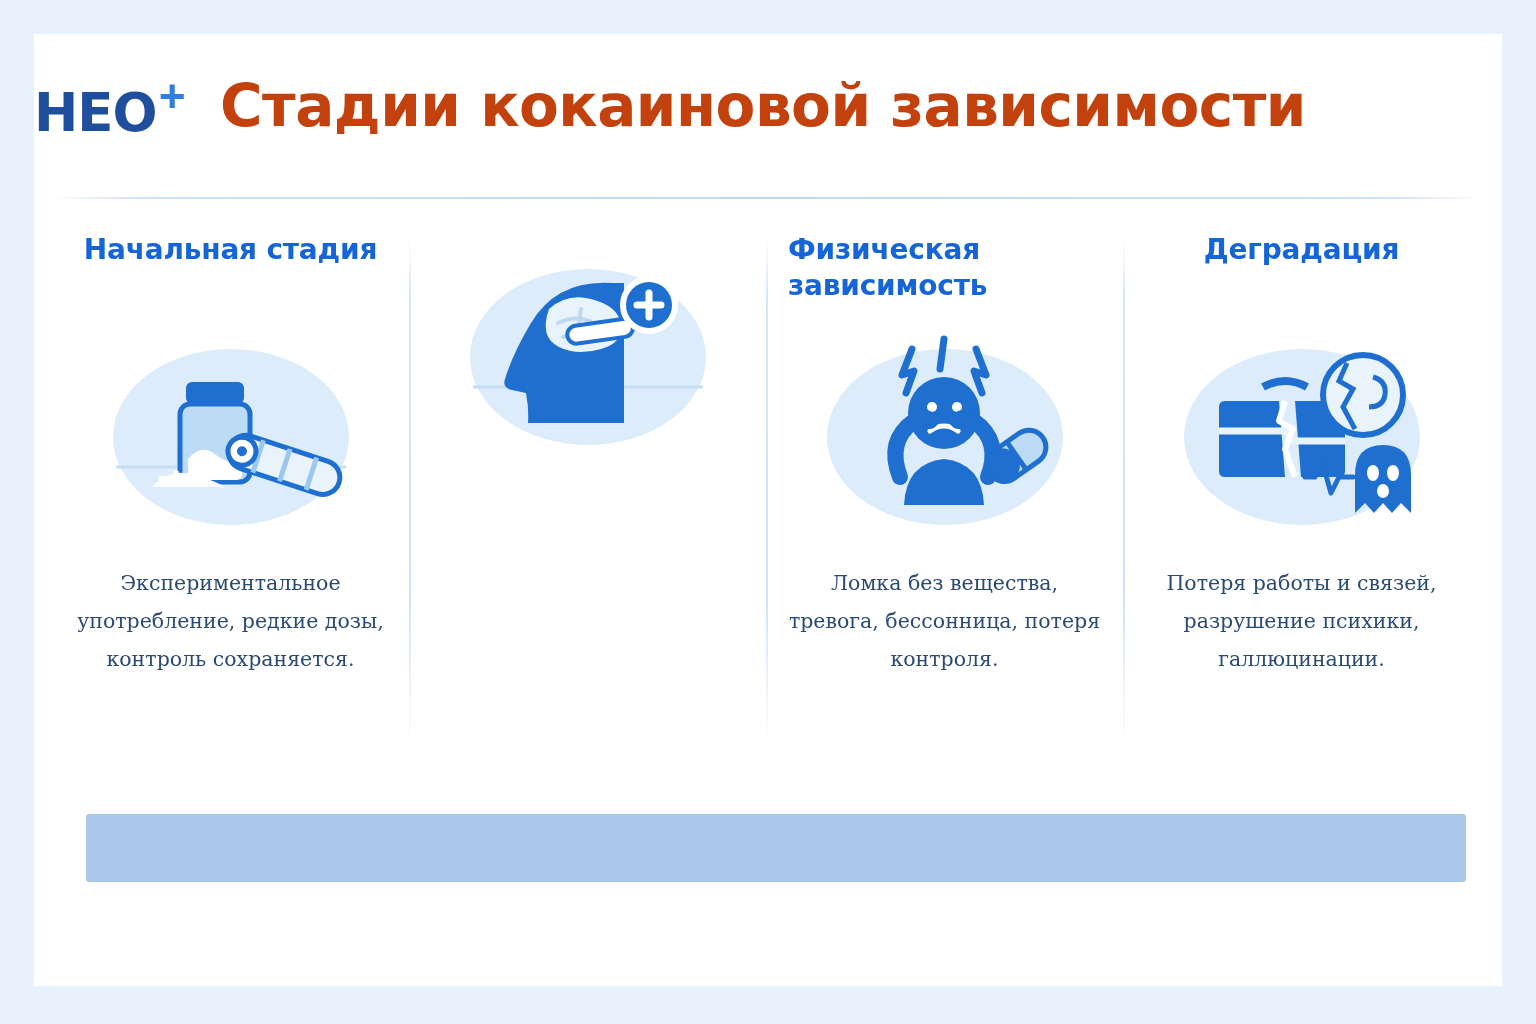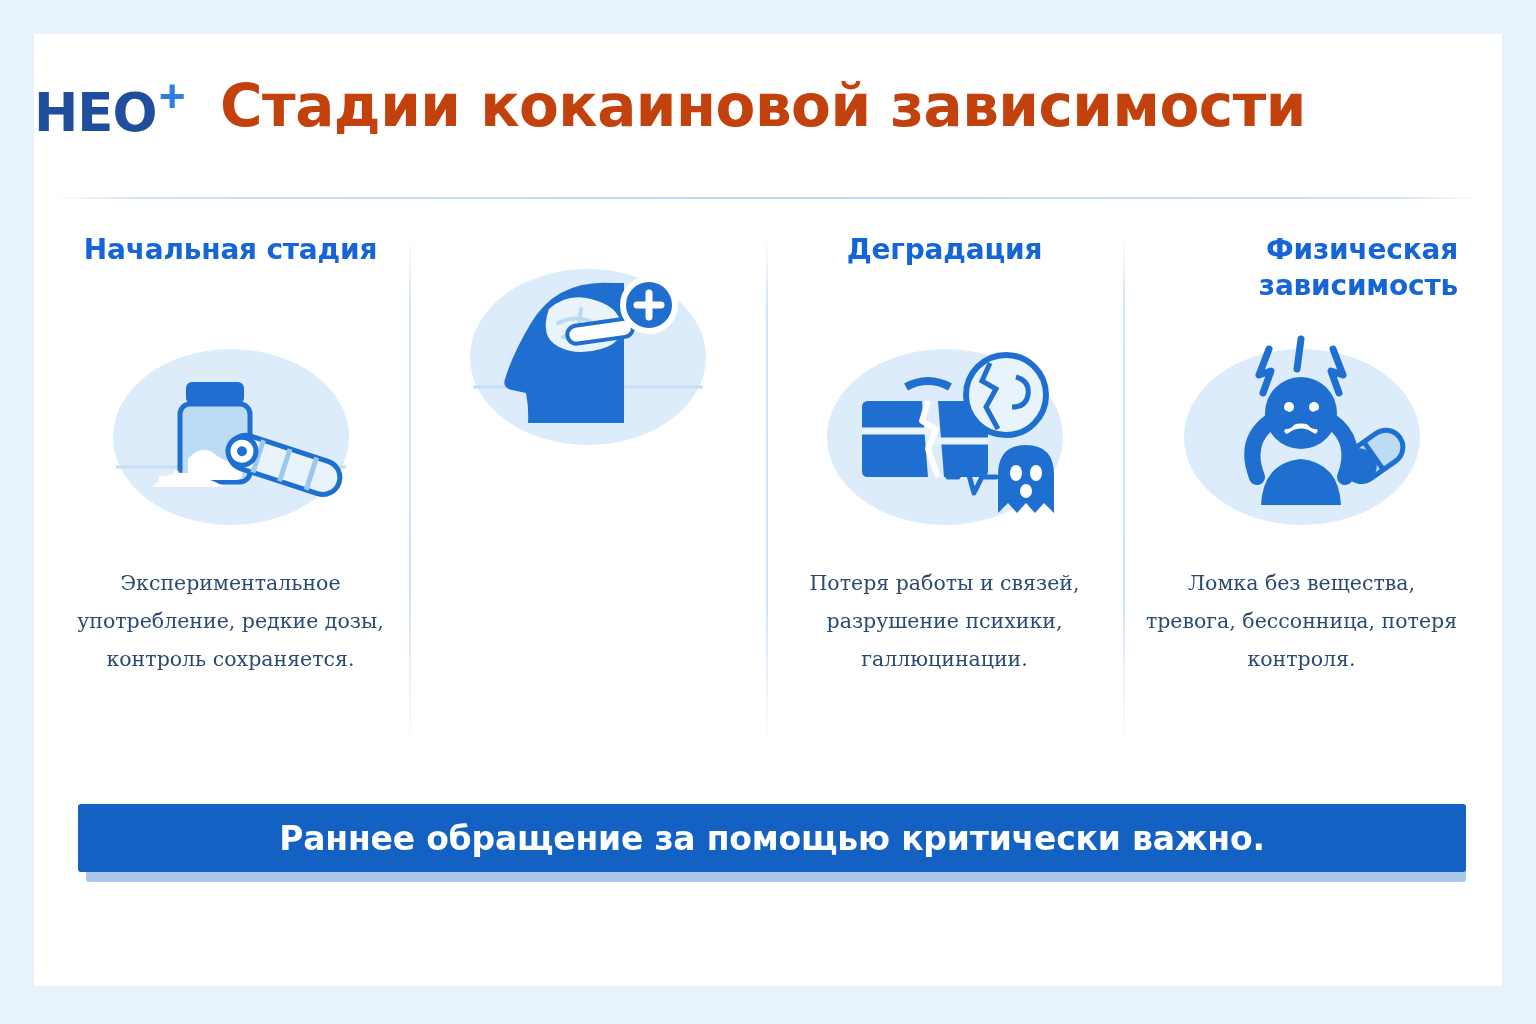--- a/index.html
+++ b/index.html
@@ -122,21 +122,21 @@
     left: 0;
     top: 6px;
     width: 2px;
     height: 510px;
     background: linear-gradient(to bottom, #ffffff 0%, #d5e6f8 12%, #cfe2f7 70%, #ffffff 100%);
   }
   .col-title {
     font-size: 28px;
     font-weight: 800;
     color: #1565d8;
-    text-align: right;
+    text-align: left;
     line-height: 1.28;
     letter-spacing: -0.2px;
     min-height: 80px;
     font-family: "DejaVu Sans", sans-serif;
   }
   .icon-wrap {
     margin-top: 12px;
     width: 260px;
     height: 215px;
     display: flex;
@@ -245,47 +245,20 @@
             <path d="M95 76 q16 -8 32 -2 M100 90 q18 -6 34 0 M118 62 q-2 14 -4 30" stroke="#bcd9f2" stroke-width="4" fill="none" stroke-linecap="round"></path>
 
             <g transform="rotate(-8 132 84)">
               <rect x="104" y="76" width="66" height="18" rx="9" fill="#ffffff" stroke="#1f6fd0" stroke-width="4"></rect>
             </g>
 
             <circle cx="186" cy="58" r="26" fill="#1f6fd0" stroke="#ffffff" stroke-width="6"></circle>
             <path d="M186 46 v24 M174 58 h24" stroke="#ffffff" stroke-width="7" stroke-linecap="round"></path>
           </svg>
         </div>
-      </div>
-
-      <div class="col">
-        <div class="col-title">Деградация</div>
-        <div class="icon-wrap">
-          <svg width="250" height="210" viewBox="0 0 250 210" xmlns="http://www.w3.org/2000/svg">
-            <ellipse cx="125" cy="110" rx="118" ry="88" fill="#dcecfb"></ellipse>
-
-            <path d="M56 74 h46 l6 76 H48 q-6 0 -6 -6 V80 q0 -6 6 -6 z" fill="#1f6fd0"></path>
-            <path d="M118 74 h44 q6 0 6 6 v64 q0 6 -6 6 h-38 z" fill="#1f6fd0"></path>
-            <path d="M86 60 q22 -12 44 0" stroke="#1f6fd0" stroke-width="8" fill="none"></path>
-            <path d="M42 104 h66 l8 10 h52" stroke="#e9f3fc" stroke-width="7" fill="none"></path>
-            <path d="M108 74 l-6 20 l14 8 l-8 20 l10 28" stroke="#ffffff" stroke-width="6" fill="none" stroke-linejoin="round"></path>
-
-            <circle cx="186" cy="68" r="40" fill="#e9f3fc" stroke="#1f6fd0" stroke-width="6"></circle>
-            <path d="M170 36 l-8 18 l14 8 l-10 18 l12 22" stroke="#1f6fd0" stroke-width="5" fill="none"></path>
-            <path d="M196 50 q14 4 12 18 q-2 12 -16 12" stroke="#1f6fd0" stroke-width="5" fill="none"></path>
-
-            <path d="M178 186 v-38 q0 -30 28 -30 q28 0 28 30 v38 l-10 -10 l-9 10 l-9 -10 l-9 10 l-9 -10 z" fill="#1f6fd0"></path>
-            <ellipse cx="196" cy="146" rx="6" ry="8" fill="#ffffff"></ellipse>
-            <ellipse cx="216" cy="146" rx="6" ry="8" fill="#ffffff"></ellipse>
-            <ellipse cx="206" cy="164" rx="6" ry="7" fill="#ffffff"></ellipse>
-
-            <path d="M128 150 l10 0 l7 -16 l9 32 l8 -16 h14" stroke="#1f6fd0" stroke-width="5" fill="none" stroke-linecap="round" stroke-linejoin="round"></path>
-          </svg>
-        </div>
-        <div class="col-desc">Потеря работы и связей, разрушение психики, галлюцинации.</div>
       </div>
 
       <div class="col">
         <div class="col-title">Физическая зависимость</div>
         <div class="icon-wrap">
           <svg width="250" height="210" viewBox="0 0 250 210" xmlns="http://www.w3.org/2000/svg">
             <ellipse cx="125" cy="110" rx="118" ry="88" fill="#dcecfb"></ellipse>
 
             <path d="M92 22 l-10 26 l12 -4 l-8 22" stroke="#1f6fd0" stroke-width="7" fill="none" stroke-linecap="round" stroke-linejoin="round"></path>
             <path d="M124 12 l-4 30 M156 22 l10 26 l-12 -4 l8 22" stroke="#1f6fd0" stroke-width="7" fill="none" stroke-linecap="round" stroke-linejoin="round"></path>
@@ -303,21 +276,45 @@
             <g transform="rotate(-35 196 128)">
               <rect x="164" y="112" width="64" height="34" rx="17" fill="#bcdcf6" stroke="#1f6fd0" stroke-width="5"></rect>
               <path d="M196 112 v34" stroke="#1f6fd0" stroke-width="5"></path>
               <rect x="164" y="112" width="32" height="34" rx="17" fill="#1f6fd0"></rect>
             </g>
           </svg>
         </div>
         <div class="col-desc">Ломка без вещества, тревога, бессонница, потеря контроля.</div>
       </div>
 
+      <div class="col">
+        <div class="col-title">Деградация</div>
+        <div class="icon-wrap">
+          <svg width="250" height="210" viewBox="0 0 250 210" xmlns="http://www.w3.org/2000/svg">
+            <ellipse cx="125" cy="110" rx="118" ry="88" fill="#dcecfb"></ellipse>
+
+            <path d="M56 74 h46 l6 76 H48 q-6 0 -6 -6 V80 q0 -6 6 -6 z" fill="#1f6fd0"></path>
+            <path d="M118 74 h44 q6 0 6 6 v64 q0 6 -6 6 h-38 z" fill="#1f6fd0"></path>
+            <path d="M86 60 q22 -12 44 0" stroke="#1f6fd0" stroke-width="8" fill="none"></path>
+            <path d="M42 104 h66 l8 10 h52" stroke="#e9f3fc" stroke-width="7" fill="none"></path>
+            <path d="M108 74 l-6 20 l14 8 l-8 20 l10 28" stroke="#ffffff" stroke-width="6" fill="none" stroke-linejoin="round"></path>
+
+            <circle cx="186" cy="68" r="40" fill="#e9f3fc" stroke="#1f6fd0" stroke-width="6"></circle>
+            <path d="M170 36 l-8 18 l14 8 l-10 18 l12 22" stroke="#1f6fd0" stroke-width="5" fill="none"></path>
+            <path d="M196 50 q14 4 12 18 q-2 12 -16 12" stroke="#1f6fd0" stroke-width="5" fill="none"></path>
+
+            <path d="M178 186 v-38 q0 -30 28 -30 q28 0 28 30 v38 l-10 -10 l-9 10 l-9 -10 l-9 10 l-9 -10 z" fill="#1f6fd0"></path>
+            <ellipse cx="196" cy="146" rx="6" ry="8" fill="#ffffff"></ellipse>
+            <ellipse cx="216" cy="146" rx="6" ry="8" fill="#ffffff"></ellipse>
+            <ellipse cx="206" cy="164" rx="6" ry="7" fill="#ffffff"></ellipse>
+
+            <path d="M128 150 l10 0 l7 -16 l9 32 l8 -16 h14" stroke="#1f6fd0" stroke-width="5" fill="none" stroke-linecap="round" stroke-linejoin="round"></path>
+          </svg>
+        </div>
+        <div class="col-desc">Потеря работы и связей, разрушение психики, галлюцинации.</div>
+      </div>
+
     </div>
 
     <div class="banner-shadow"></div>
-    <div class="banner">
-      <span class="banner-text">Раннее обращение за помощью критически важно.</span>
-    </div>
 
   </div>
 </div>
 
 </body></html>

